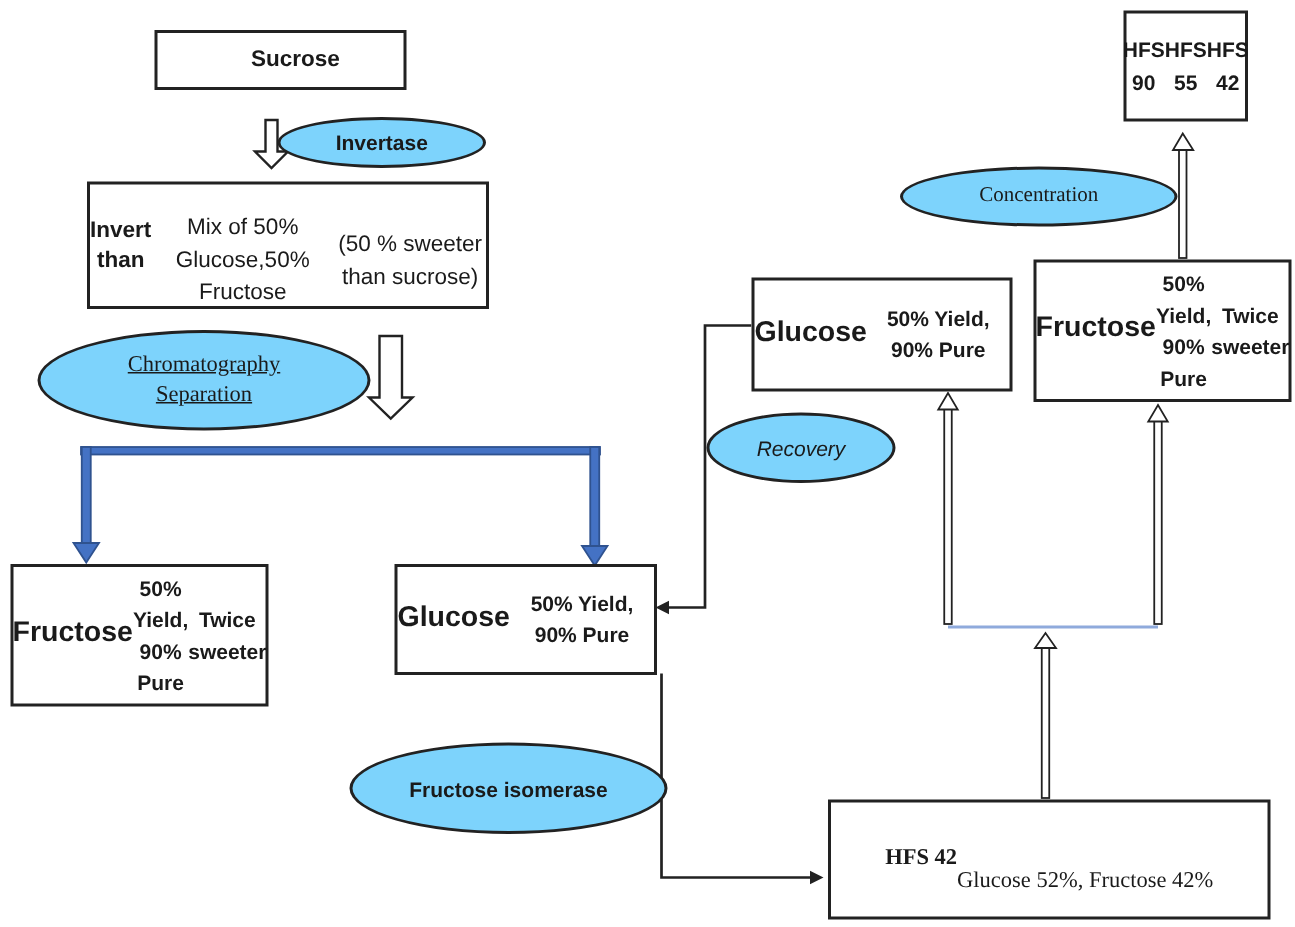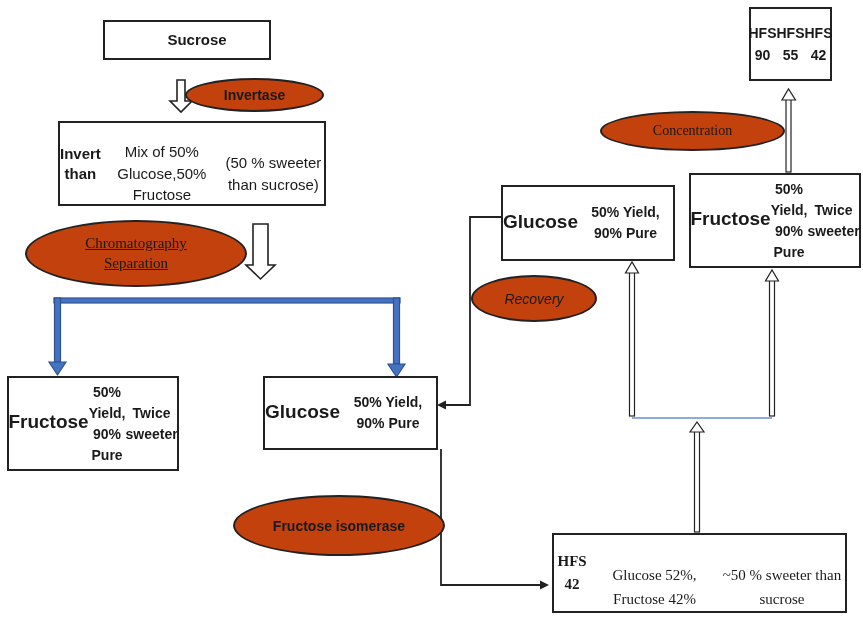--- a/index.html
+++ b/index.html
@@ -7,21 +7,21 @@
     position:relative; width:863px; height:618px; background:#ffffff;
     font-family:"Liberation Sans", sans-serif; color:#1a1a1a; overflow:hidden;
   }
   svg.connectors { position:absolute; left:0; top:0; }
   .box {
     position:absolute; background:#ffffff; border:2px solid #222222;
     display:flex; flex-direction:row; align-items:center; justify-content:center;
     text-align:center; box-sizing:border-box;
   }
   .ellipse {
-    position:absolute; background:#c2410c; border:2px solid #222222; border-radius:50%;
+    position:absolute; background:#7dd3fc; border:2px solid #222222; border-radius:50%;
     display:flex; flex-direction:column; align-items:center; justify-content:center;
     text-align:center; box-sizing:border-box;
   }
   .ttl-lg { font-size:19px; font-weight:bold; line-height:1.25; margin-bottom:3px; }
   .ttl-md { font-size:15px; font-weight:bold; line-height:1.3; }
   .ln-b   { font-size:14px; font-weight:bold; line-height:1.5; }
   .ln-r   { font-size:15px; font-weight:normal; line-height:1.45;margin-top:20px; }
   .serif  { font-family:"Liberation Serif", serif; }
   .hfs-ln { font-size:14px; font-weight:bold; line-height:1.6; }
   .el-b   { font-size:14px; font-weight:bold; }
@@ -118,21 +118,20 @@
 
   <div class="box" style="left:749px; top:7px; width:83px; height:74px;">
     <div class="hfs-ln">HFS 90</div>
     <div class="hfs-ln">HFS 55</div>
     <div class="hfs-ln">HFS 42</div>
   </div>
 
   <div class="box serif" style="left:552px; top:533px; width:295px; height:80px;">
     <div class="hfs42-t">HFS 42</div>
     <div class="hfs42-l">Glucose 52%, Fructose 42%</div>
-    <div class="hfs42-l">~50 % sweeter than sucrose</div>
   </div>
 
   <div class="ellipse" style="left:185px; top:78px; width:139px; height:34px;">
     <div class="el-b">Invertase</div>
   </div>
 
   <div class="ellipse el-serif" style="left:25px; top:220px; width:222px; height:67px;text-decoration:underline;">
     <div>Chromatography</div>
     <div>Separation</div>
   </div>

